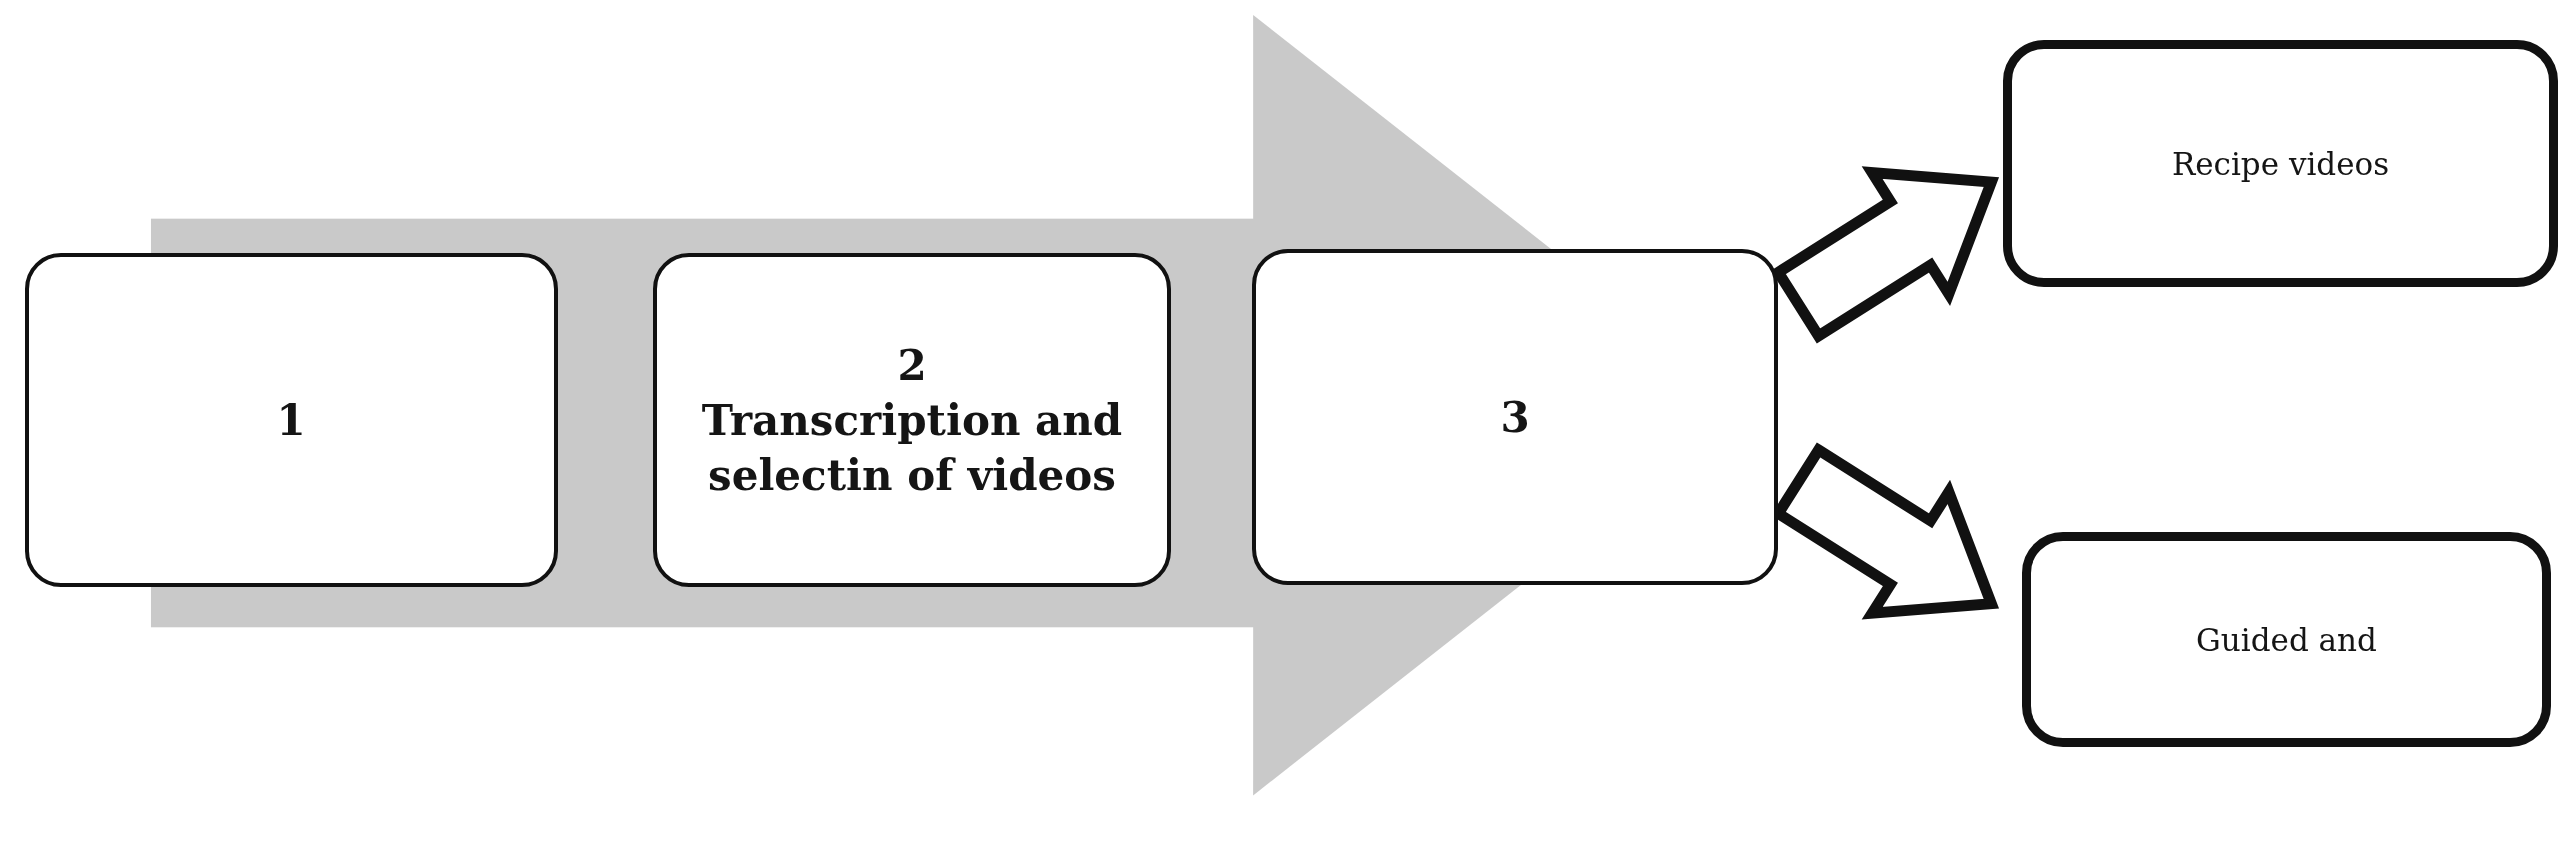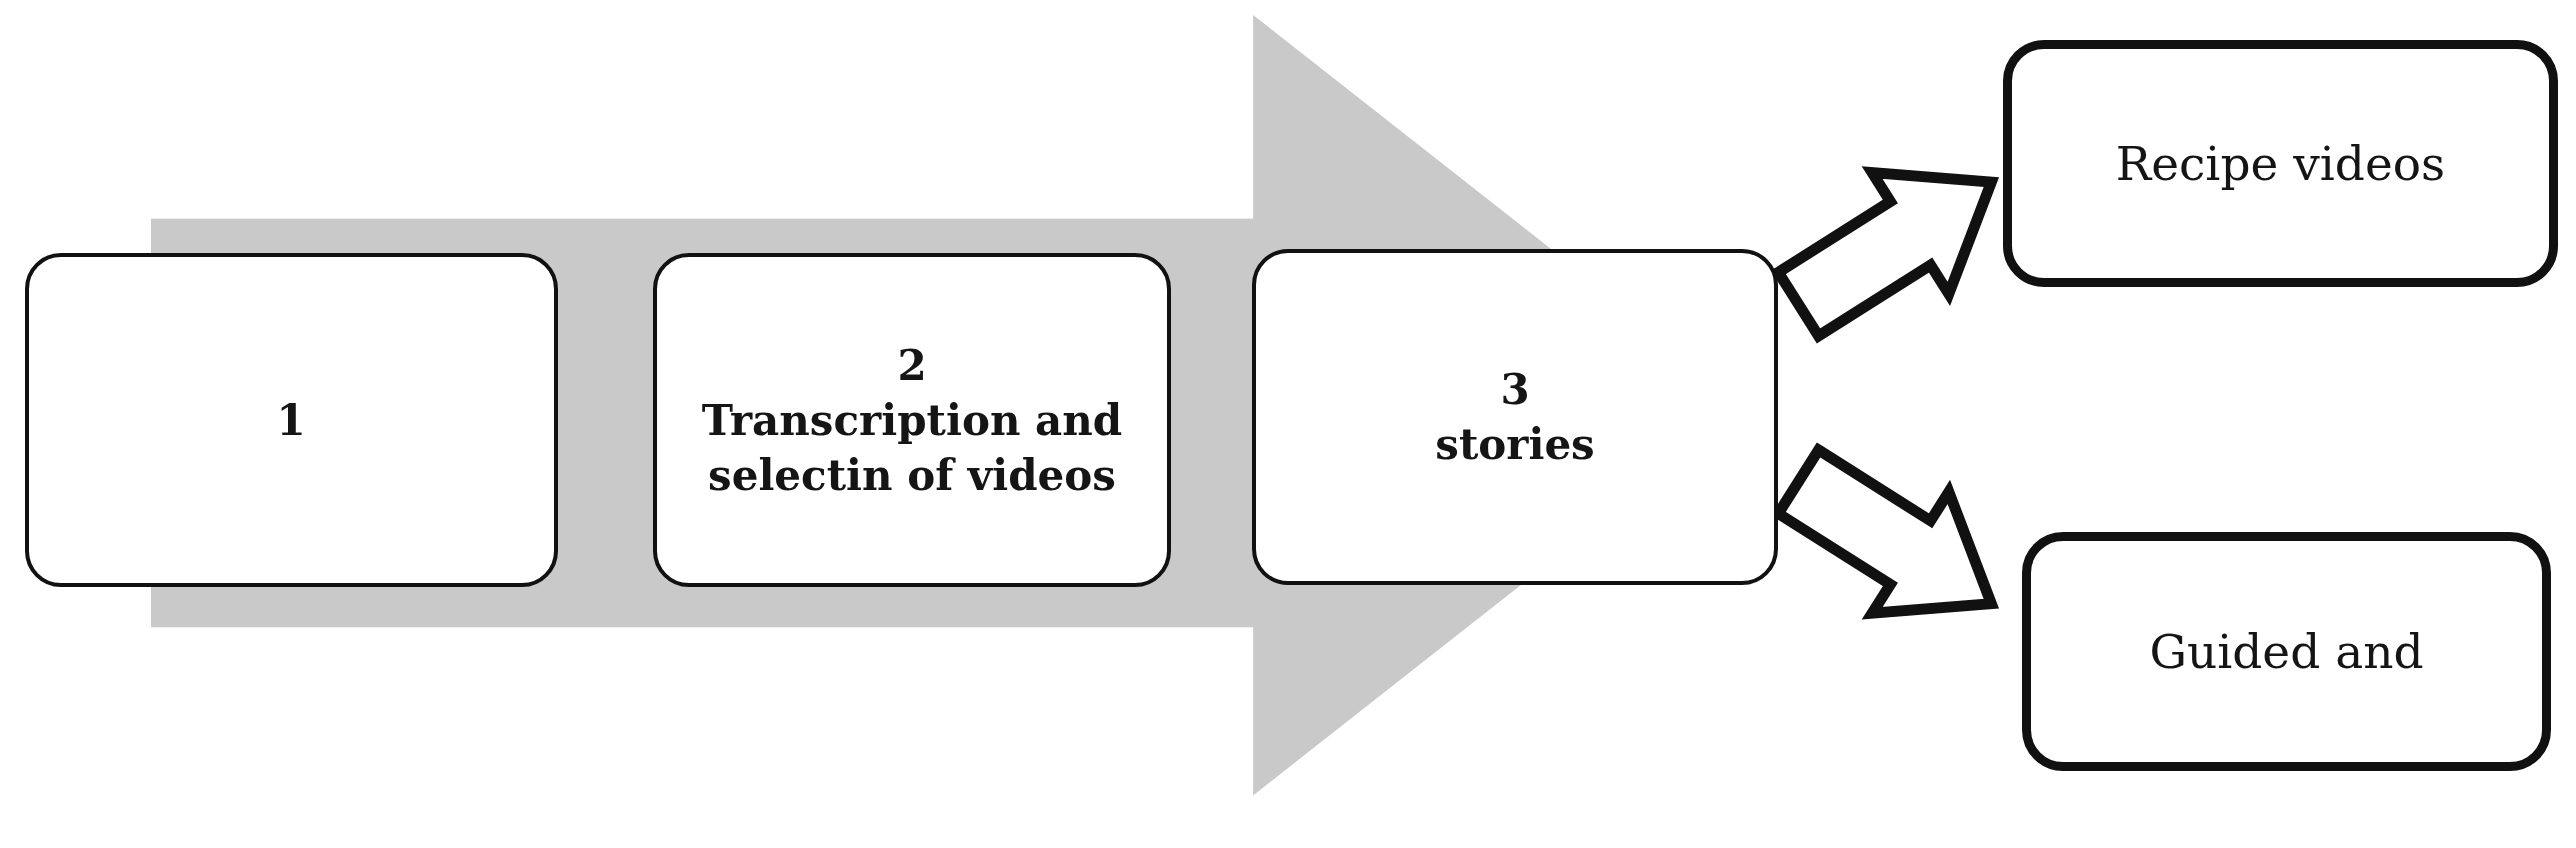--- a/index.html
+++ b/index.html
@@ -31,21 +31,21 @@
     border: 4.1px solid #111111;
     border-radius: 36px;
     font-weight: bold;
     font-size: 42px;
     line-height: 55px;
   }
   .output-box {
     border: 9.6px solid #111111;
     border-radius: 41px;
     font-weight: normal;
-    font-size: 47px;
+    font-size: 31px;
     line-height: 60px;
   }
   .txt-line { white-space: nowrap; }
 </style>
 </head>
 <body>
 
 <div class="canvas">
 
   <svg class="bg-layer" viewBox="0 0 3768 1241" xmlns="http://www.w3.org/2000/svg">
@@ -67,25 +67,24 @@
   </div>
 
   <div class="box step-box" style="left:653px; top:253px; width:518px; height:334px;">
     <div class="txt-line">2</div>
     <div class="txt-line">Transcription and</div>
     <div class="txt-line">selectin of videos</div>
   </div>
 
   <div class="box step-box" style="left:1252px; top:249px; width:526px; height:336px;">
     <div class="txt-line">3</div>
-    <div class="txt-line">stories</div>
   </div>
 
   <div class="box output-box" style="left:2003px; top:40px; width:555px; height:247px;">
     <div class="txt-line">Recipe videos</div>
   </div>
 
-  <div class="box output-box" style="left:2022px; top:532px; width:529px; height:239px;">
+  <div class="box output-box" style="left:2022px; top:532px; width:529px; height:215px;">
     <div class="txt-line">Guided and</div>
   </div>
 
 </div>
 
 
 </body></html>

